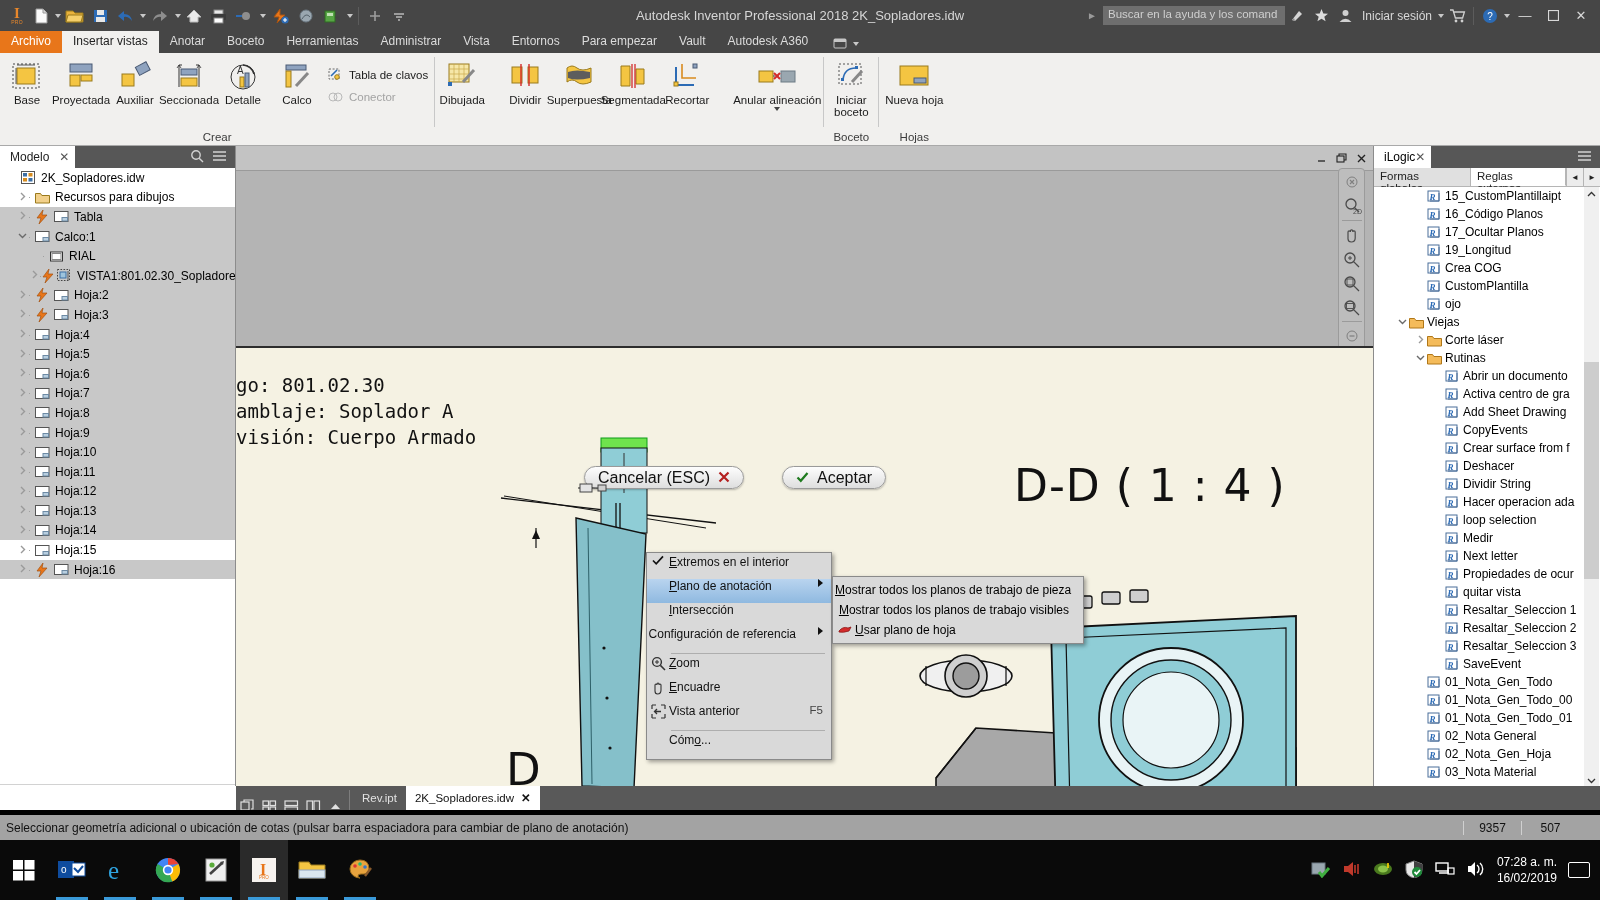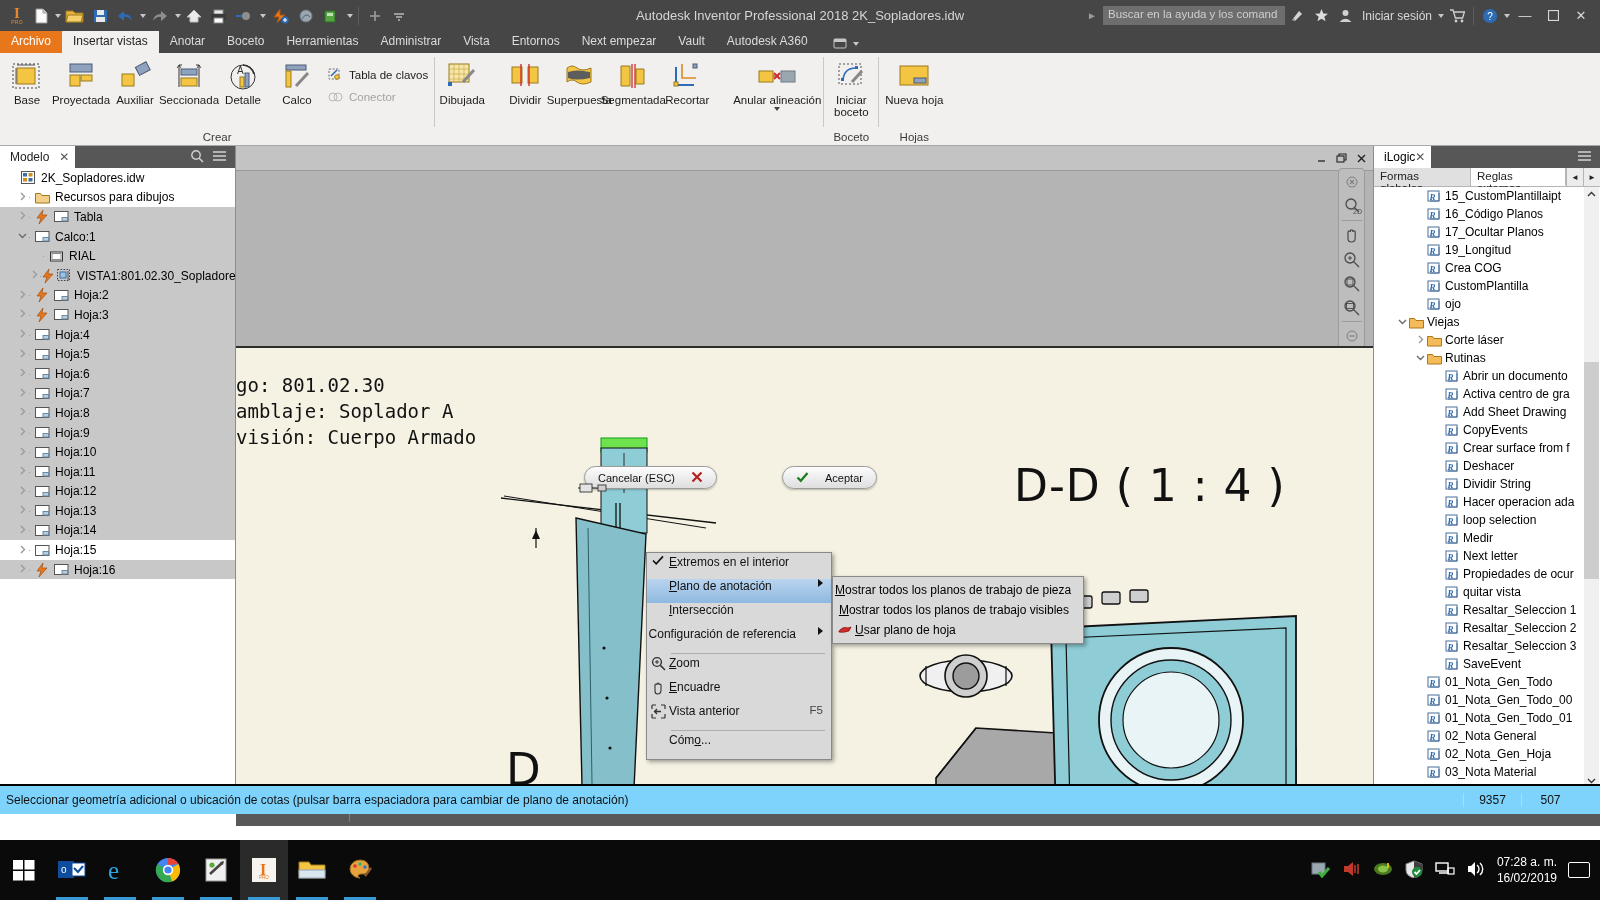--- a/index.html
+++ b/index.html
@@ -130,23 +130,23 @@
   .navbar-sep { width:20px; height:1px; background:#9b9b9b; }
 
   .dwg-text { position:absolute; font-family:"DejaVu Sans Mono", monospace;
               font-size:19px; color:#111; letter-spacing:0px; white-space:nowrap; }
   .dd-label { position:absolute; font-family:"DejaVu Sans", sans-serif; font-size:44px; color:#111;
               letter-spacing:1px; }
   .d-label { position:absolute; font-family:"DejaVu Sans", sans-serif; font-size:45px; color:#111; }
 
   
   .pill {
-    position:absolute; display:flex; align-items:center; gap:16px; height:23px;
+    position:absolute; display:flex; align-items:center; gap:8px; height:23px;
     background:linear-gradient(#fdfdfd,#dedede); border:1px solid #9a9a9a; border-radius:12px;
-    padding:0 13px; font-size:11px; color:#111; box-shadow:0 1px 2px rgba(0,0,0,.25);
+    padding:0 13px; font-size:16px; color:#111; box-shadow:0 1px 2px rgba(0,0,0,.25);
   }
 
   
   .ctxmenu {
     position:absolute; background:#d9d9d9; border:1px solid #8a8a8a;
     box-shadow:2px 2px 4px rgba(0,0,0,.35); font-size:12px; padding:2px 0; z-index:40;
   }
   .ctxitem { display:flex; align-items:flex-start; height:24px; padding:0 8px 0 0; color:#111; white-space:nowrap;}
   .ctxitem .chk { width:22px; text-align:center; color:#111; font-size:12px; }
   .ctxitem .cico { width:22px; display:flex; align-items:center; justify-content:center; }
@@ -195,22 +195,22 @@
 
   
   .docbar { position:absolute; left:0; top:786px; width:1600px; height:40px; background:#595959;
             display:flex; align-items:stretch; font-size:11.5px;}
   .db-left { width:236px; background:#fff; display:flex; align-items:center;}
   .db-icons { display:flex; align-items:center; }
   .db-ico { width:22px; height:24px; display:flex; align-items:center; justify-content:center;}
   .db-sep { width:1px; background:#7d7d7d; margin:4px 3px;}
   .db-tab { display:flex; align-items:center; gap:7px; padding:0 9px; color:#e2e2e2; height:24px;}
   .db-tab.active { background:#fff; color:#111; }
-  .statusbar { position:absolute; left:0; top:784px; width:1600px; height:30px; background:#7dd3fc;
-               display:flex; align-items:center; border-top:2px solid #000000; font-size:12px;}
+  .statusbar { position:absolute; left:0; top:810px; width:1600px; height:30px; background:#a3a3a3;
+               display:flex; align-items:center; border-top:5px solid #000000; font-size:12px;}
   .sb-text { padding-left:6px; color:#111; }
   .sb-right { margin-left:auto; display:flex; align-items:center; }
   .sb-cell { padding:0 10px; border-left:1px solid #d0d0d0; color:#111; min-width:58px;
              text-align:center; }
 
   
   .taskbar { position:absolute; left:0; top:840px; width:1600px; height:60px; background:#0a0a0a;
              display:flex; align-items:center; }
   .tk-start { width:48px; height:60px; display:flex; align-items:center; justify-content:center;}
   .tk-item { width:48px; height:60px; display:flex; align-items:center; justify-content:center;
@@ -370,21 +370,21 @@
 
   <div class="ribtabs">
     <div class="rtab file">Archivo</div>
     <div class="rtab active">Insertar vistas</div>
     <div class="rtab">Anotar</div>
     <div class="rtab">Boceto</div>
     <div class="rtab">Herramientas</div>
     <div class="rtab">Administrar</div>
     <div class="rtab">Vista</div>
     <div class="rtab">Entornos</div>
-    <div class="rtab">Next empezar</div>
+    <div class="rtab">Para empezar</div>
     <div class="rtab">Vault</div>
     <div class="rtab">Autodesk A360</div>
     <div class="rtab-extra">
       <svg width="16" height="13" viewBox="0 0 16 13">
           <rect x="1" y="2" width="12" height="9" rx="1" fill="none" stroke="#c6c6c6"></rect>
           <rect x="1" y="2" width="12" height="3" fill="#c6c6c6"></rect>
         </svg>
       <div class="caret"></div>
     </div>
   </div>

